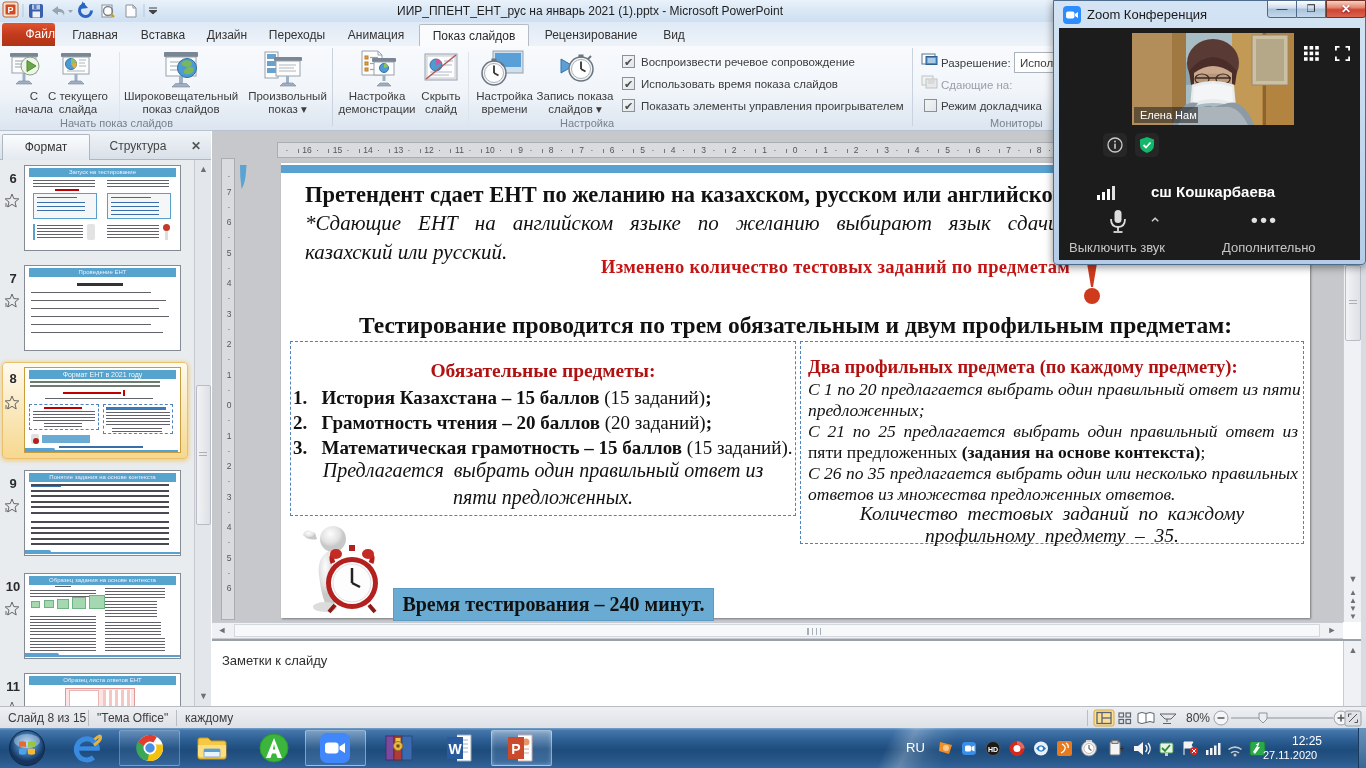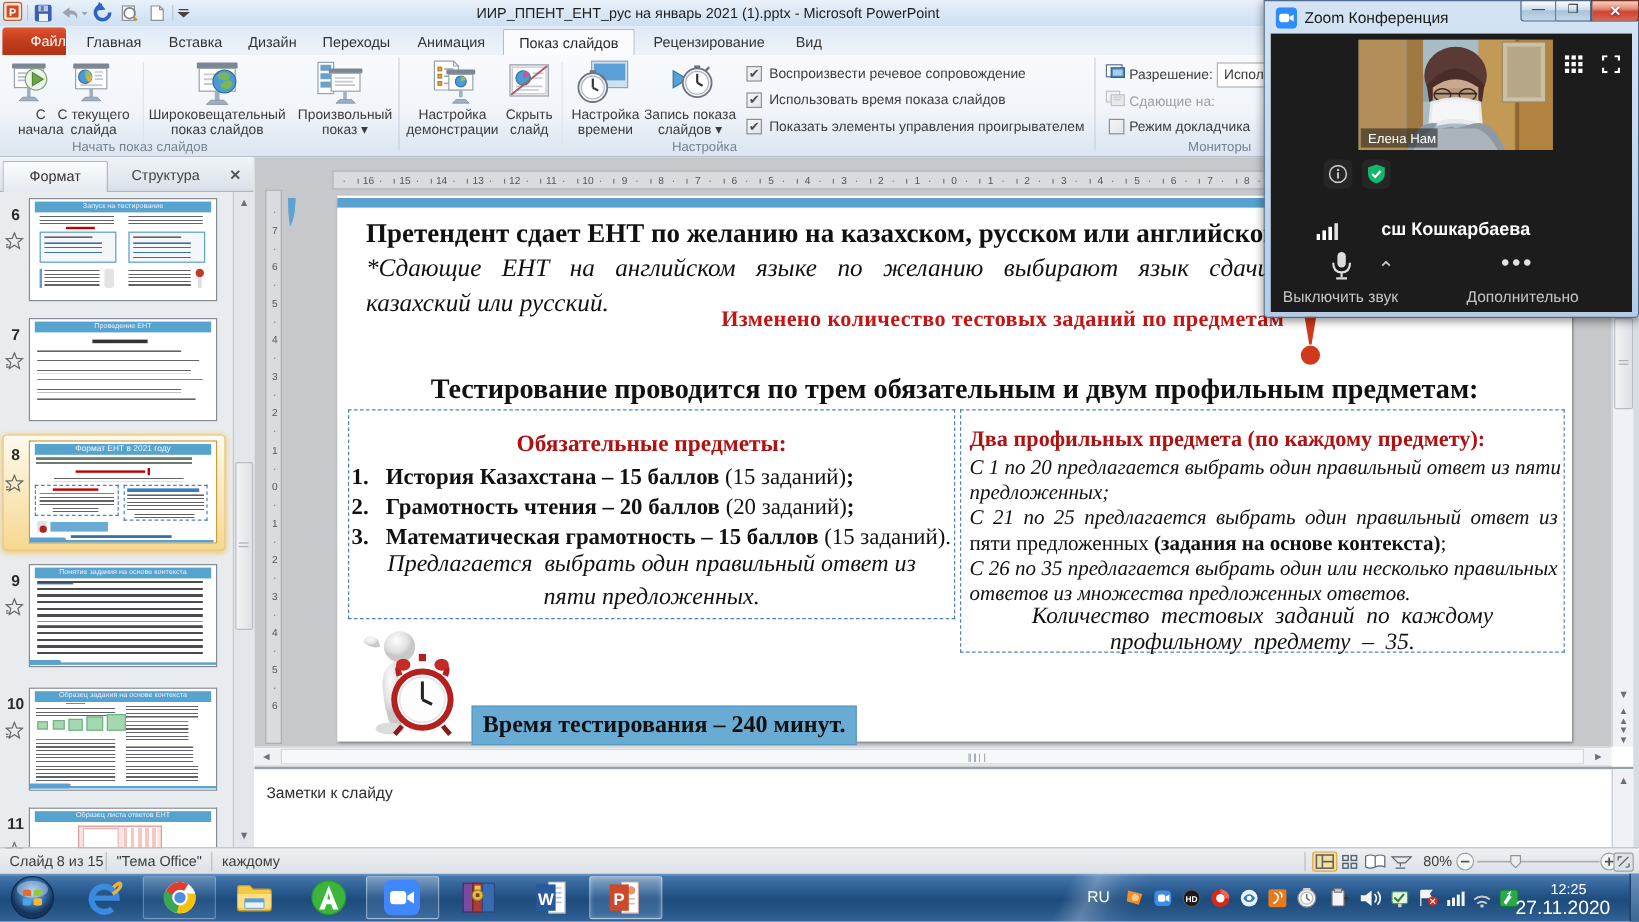--- a/index.html
+++ b/index.html
@@ -792,21 +792,21 @@
         </g>
       <g fill="none" stroke="#c8c8c8" stroke-width="1.6">
           <path d="M293 13 a6 6 0 0 1 8 0"></path>
           <path d="M290.5 9.5 a10 10 0 0 1 13 0"></path>
         </g>
         <circle cx="297" cy="15" r="1.5" fill="#c8c8c8"></circle>
       <rect x="312" y="1.5" width="15" height="14" rx="2" fill="#2aa84a" stroke="#1a7a30"></rect>
         <path d="M315 12 l4.5 -7 h-2 l4 -3 l-1.5 5 h2 l-5 7 Z" fill="#fff"></path>
     </svg>
     <div class="abs" style="left:1292px;top:6px;font-size:12px;color:#fff;">12:25</div>
-    <div class="abs" style="left:1263px;top:21px;font-size:16px;color:#fff;">27.11.2020</div>
+    <div class="abs" style="left:1263px;top:21px;font-size:11px;color:#fff;">27.11.2020</div>
     <div class="abs" style="left:1358px;top:0;width:8px;height:40px;background:linear-gradient(180deg,#6a93bd,#3a6795);border-left:1px solid #1a3a60;"></div>
     <div class="abs" style="left:850px;top:0;width:130px;height:40px;background:linear-gradient(115deg,transparent 30%,rgba(255,255,255,.25) 45%,rgba(255,255,255,.08) 60%,transparent 75%);"></div>
   </div>
 
   <div id="zoomwin" class="abs">
     <svg class="abs" style="left:9px;top:5px;" width="18" height="18" viewBox="0 0 18 18">
       <rect width="18" height="18" rx="4" fill="#2d8cff"></rect>
       <rect x="3" y="5.5" width="8.5" height="7" rx="2" fill="#fff"></rect>
       <path d="M12 8 L15 6 V12 L12 10 Z" fill="#fff"></path>
     </svg>

